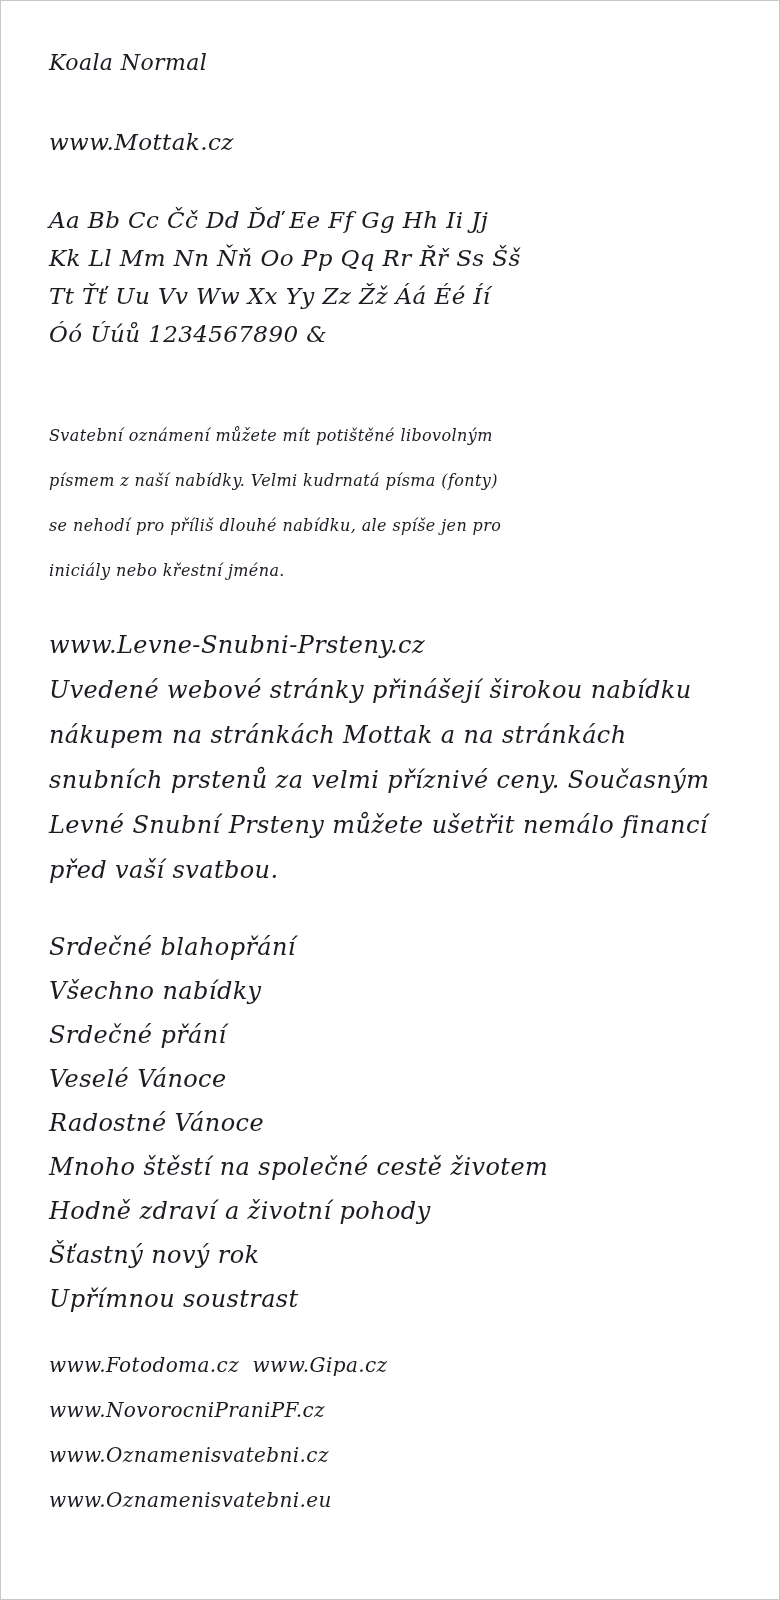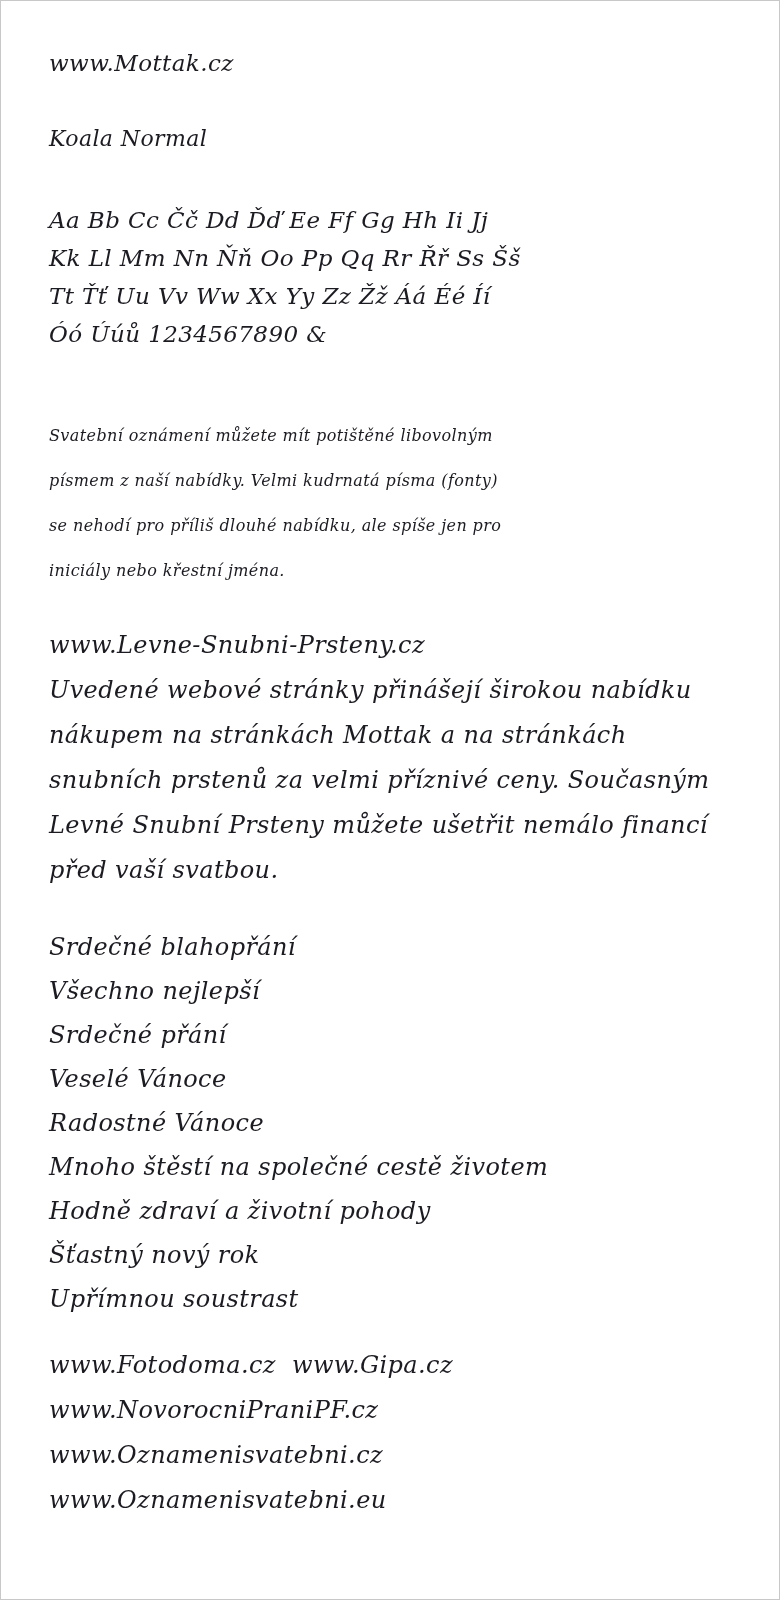--- a/index.html
+++ b/index.html
@@ -59,36 +59,36 @@
     font-size: 24px;
     line-height: 45px;
     margin-bottom: 32px;
   }
   .greetings {
     font-size: 24px;
     line-height: 44px;
     margin-bottom: 22px;
   }
   .footerlinks {
-    font-size: 24px;
+    font-size: 20px;
     line-height: 45px;
     margin-bottom: 0;
   }
 </style>
 </head>
 <body>
 
 <div class="page specimen">
 
+  <div class="block title">
+    <div class="line">Koala Normal</div>
+  </div>
+
   <div class="block site">
     <div class="line">www.Mottak.cz</div>
-  </div>
-
-  <div class="block title">
-    <div class="line">Koala Normal</div>
   </div>
 
   <div class="block glyphs">
     <div class="line">Aa Bb Cc Čč Dd Ďď Ee Ff Gg Hh Ii Jj</div>
     <div class="line">Kk Ll Mm Nn Ňň Oo Pp Qq Rr Řř Ss Šš</div>
     <div class="line">Tt Ťť Uu Vv Ww Xx Yy Zz Žž Áá Éé Íí</div>
     <div class="line">Óó Úúů 1234567890 &amp;</div>
   </div>
 
   <div class="block para">
@@ -102,21 +102,21 @@
     <div class="line">www.Levne-Snubni-Prsteny.cz</div>
     <div class="line">Uvedené webové stránky přinášejí širokou nabídku</div>
     <div class="line">nákupem na stránkách Mottak a na stránkách</div>
     <div class="line">snubních prstenů za velmi příznivé ceny. Současným</div>
     <div class="line">Levné Snubní Prsteny můžete ušetřit nemálo financí</div>
     <div class="line">před vaší svatbou.</div>
   </div>
 
   <div class="block greetings">
     <div class="line">Srdečné blahopřání</div>
-    <div class="line">Všechno nejlepší</div>
+    <div class="line">Všechno nabídky</div>
     <div class="line">Srdečné přání</div>
     <div class="line">Veselé Vánoce</div>
     <div class="line">Radostné Vánoce</div>
     <div class="line">Mnoho štěstí na společné cestě životem</div>
     <div class="line">Hodně zdraví a životní pohody</div>
     <div class="line">Šťastný nový rok</div>
     <div class="line">Upřímnou soustrast</div>
   </div>
 
   <div class="block footerlinks">

